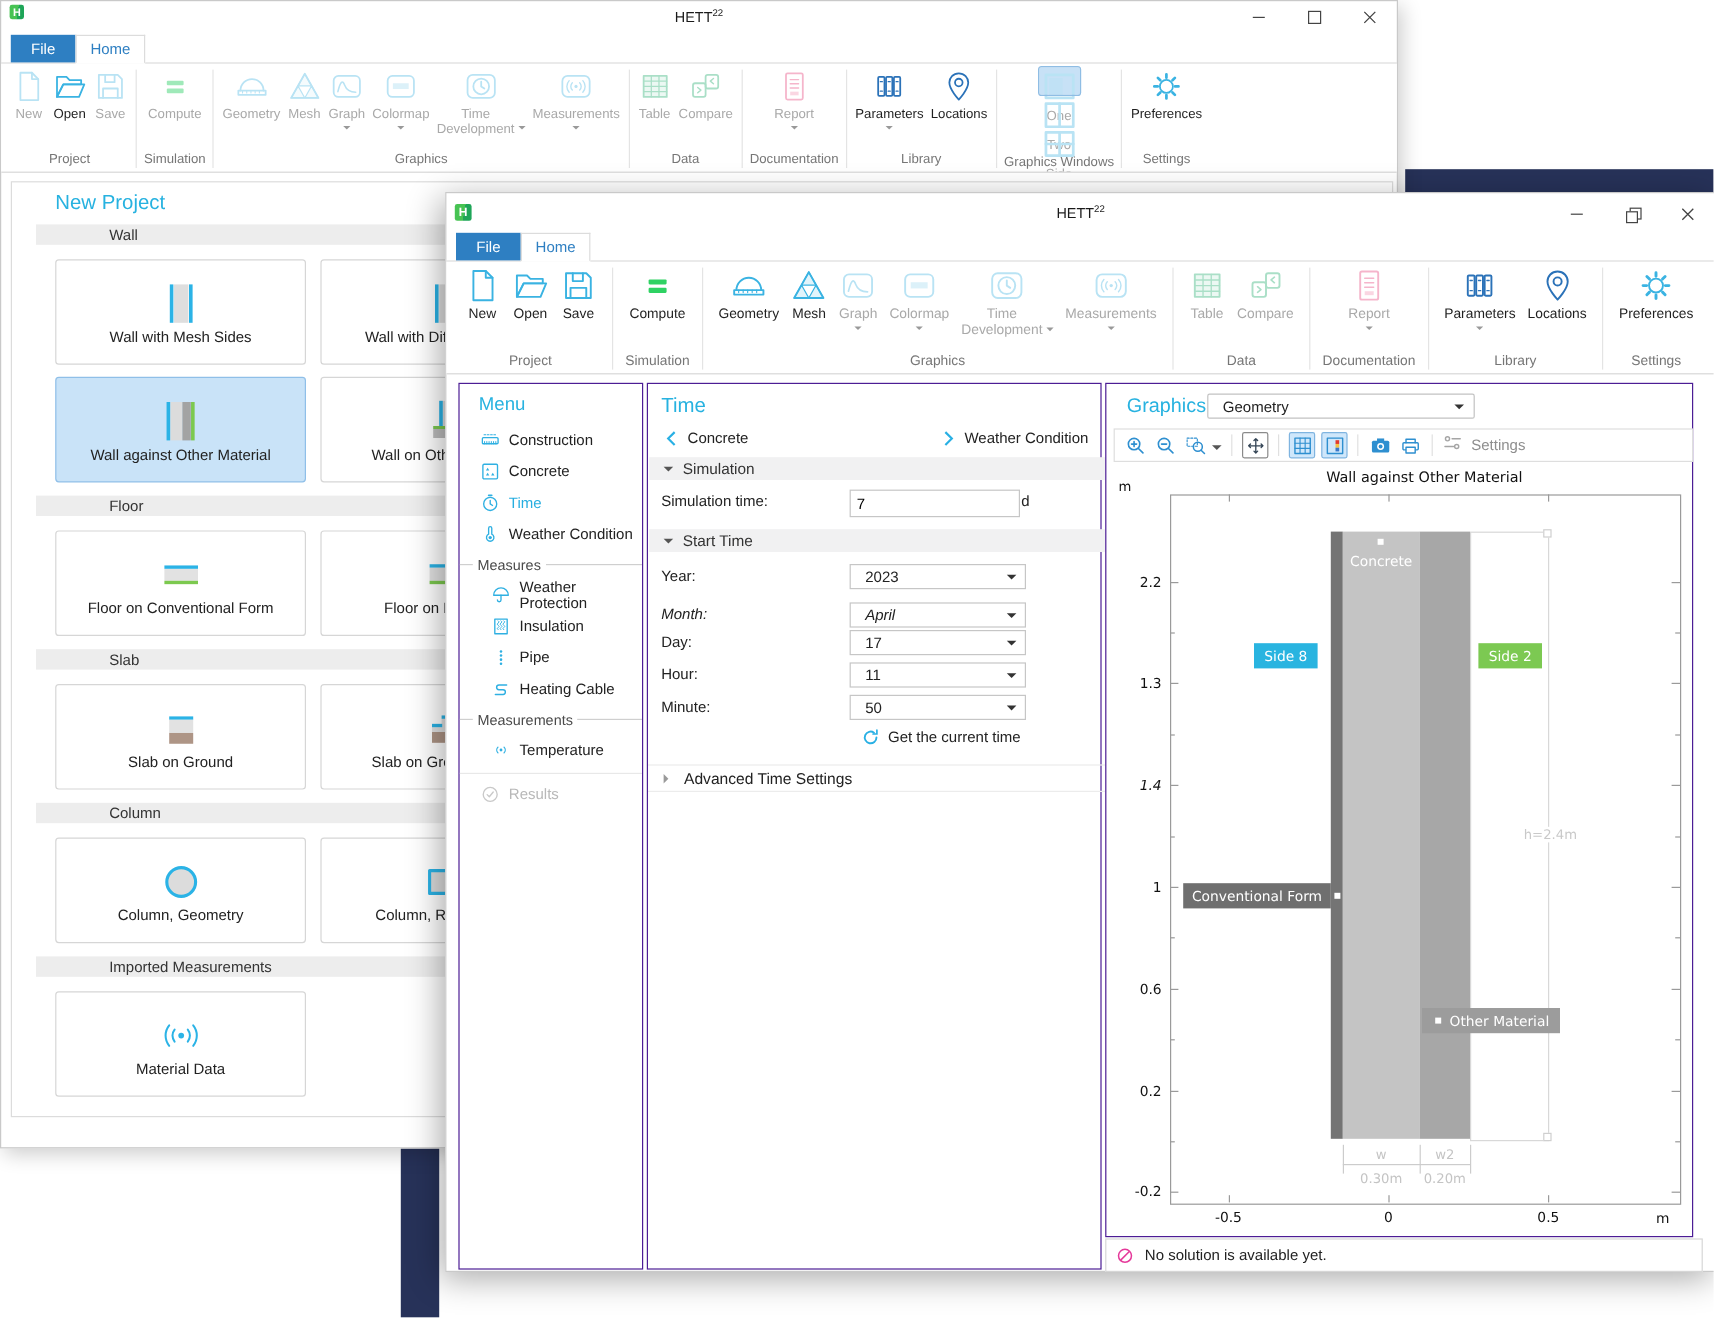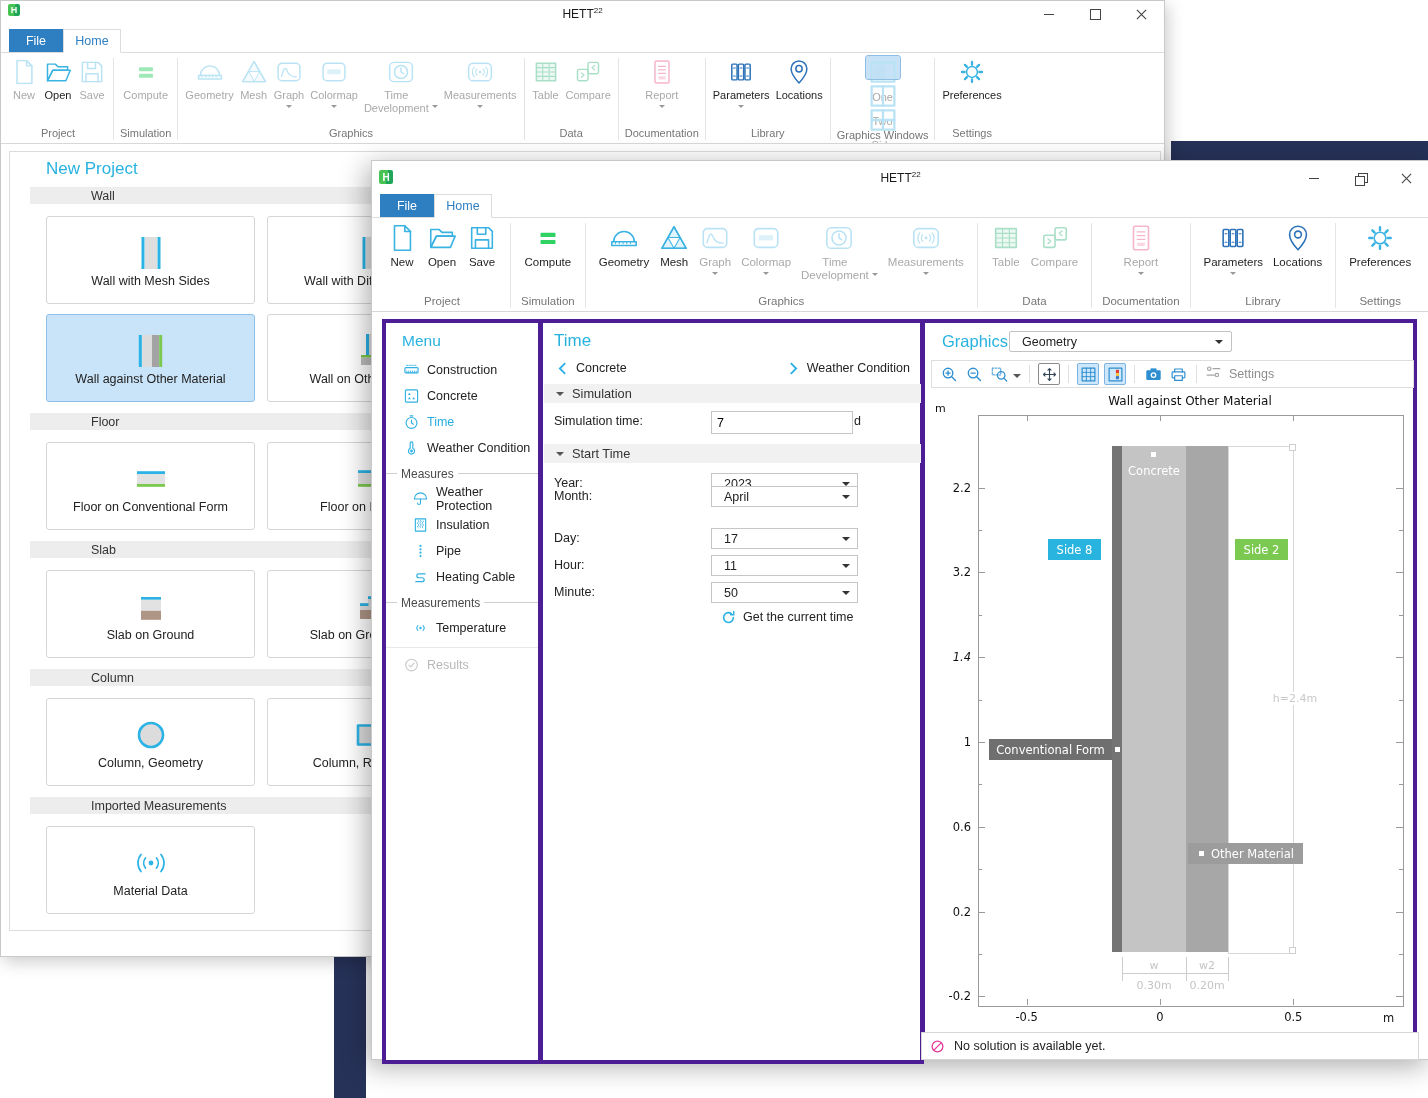--- a/index.html
+++ b/index.html
@@ -69,21 +69,21 @@
   #npanel{position:absolute;left:8px;top:150px;width:1150px;height:778px;border:1px solid #dcdcdc;background:#fff;overflow:hidden}
   #np-title{margin:7px 0 8px 36px;font-size:17px;color:#27b2e0}
   .np-strip{height:17px;background:#ededed;margin:0 0 12px 20px;display:flex;align-items:center;padding-left:61px;font-size:12.5px;color:#333}
   .np-cards{margin-left:36px;width:442px;display:flex;flex-wrap:wrap;gap:10px 12px;margin-bottom:11px}
   .np-card{width:207px;height:86px;border:1px solid #d6d6d6;border-radius:3px;background:#fff;
            display:flex;flex-direction:column;align-items:center;justify-content:center}
   .np-card.selected{background:#c9e3f8;border-color:#8fbfe8}
   .np-card .cicon{width:48px;height:40px}
   .np-card .clabel{font-size:12.5px;color:#222;margin-top:1px;white-space:nowrap}
   
-  .panel{position:absolute;background:#fff;border:4px solid #4c1d95}
+  .panel{position:absolute;background:#fff;border:1px solid #4c1d95}
   #menu-panel{left:10px;top:158px;width:152px;height:737px;overflow:hidden}
   #time-panel{left:167px;top:158px;width:377px;height:737px}
   #gfx-panel{left:549px;top:158px;width:488px;height:710px}
   #status-bar{left:549px;top:871px;width:488px;height:26px;border:1px solid #d6d6d6;position:absolute;
               display:flex;align-items:center;gap:9px;padding-left:8px;font-size:12.5px;background:#fff}
   .panel-title{font-size:15.5px;color:#27b2e0}
   
   #menu-title{margin:9px 0 7px 16px}
   .m-item{height:26px;display:flex;align-items:center;gap:8px;padding-left:18px;font-size:12.5px;color:#222}
   .m-item.indent{padding-left:27px}
@@ -811,21 +811,21 @@
       <span>Start Time</span>
     </div>
     <div id="time-rows">
         <div class="trow" style="top: 150px;">
           <span class="flabel">Year:</span>
           <div class="tbox">
             <span>2023</span>
             <span class="ddcaret"></span>
           </div>
         </div>
-        <div class="trow" style="top: 163px;">
+        <div class="trow" style="top: 182px; font-style: italic;">
           <span class="flabel">Month:</span>
           <div class="tbox">
             <span>April</span>
             <span class="ddcaret"></span>
           </div>
         </div>
         <div class="trow" style="top: 205px;">
           <span class="flabel">Day:</span>
           <div class="tbox">
             <span>17</span>
@@ -848,20 +848,24 @@
         </div>
       </div>
     <div id="gettime">
       <span class="ricon">
         <svg viewBox="0 0 16 16" fill="none" stroke="currentColor" stroke-width="1.7" stroke-linecap="round">
             <path d="M13.2 8A5.2 5.2 0 1 1 11 3.8"></path>
             <path d="M13.6 1.6v3.4h-3.4" stroke-width="1.5"></path>
           </svg>
       </span>
       <span class="gtlabel">Get the current time</span>
+    </div>
+    <div id="adv-row">
+      <span class="tri-right"></span>
+      <span>Advanced Time Settings</span>
     </div>
   </div>
 
   <div class="panel" id="gfx-panel">
     <div id="gfx-head">
       <div id="gfx-title">Graphics</div>
       <div id="gfx-selector">
         <span>Geometry</span>
         <span class="ddcaret"></span>
       </div>
@@ -939,21 +943,21 @@
       <div id="plot-title">Wall against Other Material</div>
       <div class="yunit">m</div>
       <div class="xunit">m</div>
       <div id="plot-frame"></div>
       <div id="plot-dyn">
           <div class="ytick-label" style="left: 2px; top: 91.6px;">2.2</div>
           <div class="tickmark" style="left: 47px; top: 98.6px; width: 7px; height: 1px;"></div>
           <div class="tickmark" style="left: 465px; top: 98.6px; width: 7px; height: 1px;"></div>
           <div class="tickmark" style="left: 47px; top: 141px; width: 4px; height: 1px;"></div>
           <div class="tickmark" style="left: 468px; top: 141px; width: 4px; height: 1px;"></div>
-          <div class="ytick-label" style="left: 2px; top: 176.4px;">3.2</div>
+          <div class="ytick-label" style="left: 2px; top: 176.4px;">1.3</div>
           <div class="tickmark" style="left: 47px; top: 183.4px; width: 7px; height: 1px;"></div>
           <div class="tickmark" style="left: 465px; top: 183.4px; width: 7px; height: 1px;"></div>
           <div class="tickmark" style="left: 47px; top: 225.8px; width: 4px; height: 1px;"></div>
           <div class="tickmark" style="left: 468px; top: 225.8px; width: 4px; height: 1px;"></div>
           <div class="ytick-label" style="left: 2px; top: 261.2px; font-style: italic;">1.4</div>
           <div class="tickmark" style="left: 47px; top: 268.2px; width: 7px; height: 1px;"></div>
           <div class="tickmark" style="left: 465px; top: 268.2px; width: 7px; height: 1px;"></div>
           <div class="tickmark" style="left: 47px; top: 310.6px; width: 4px; height: 1px;"></div>
           <div class="tickmark" style="left: 468px; top: 310.6px; width: 4px; height: 1px;"></div>
           <div class="ytick-label" style="left: 2px; top: 346px;">1</div>

